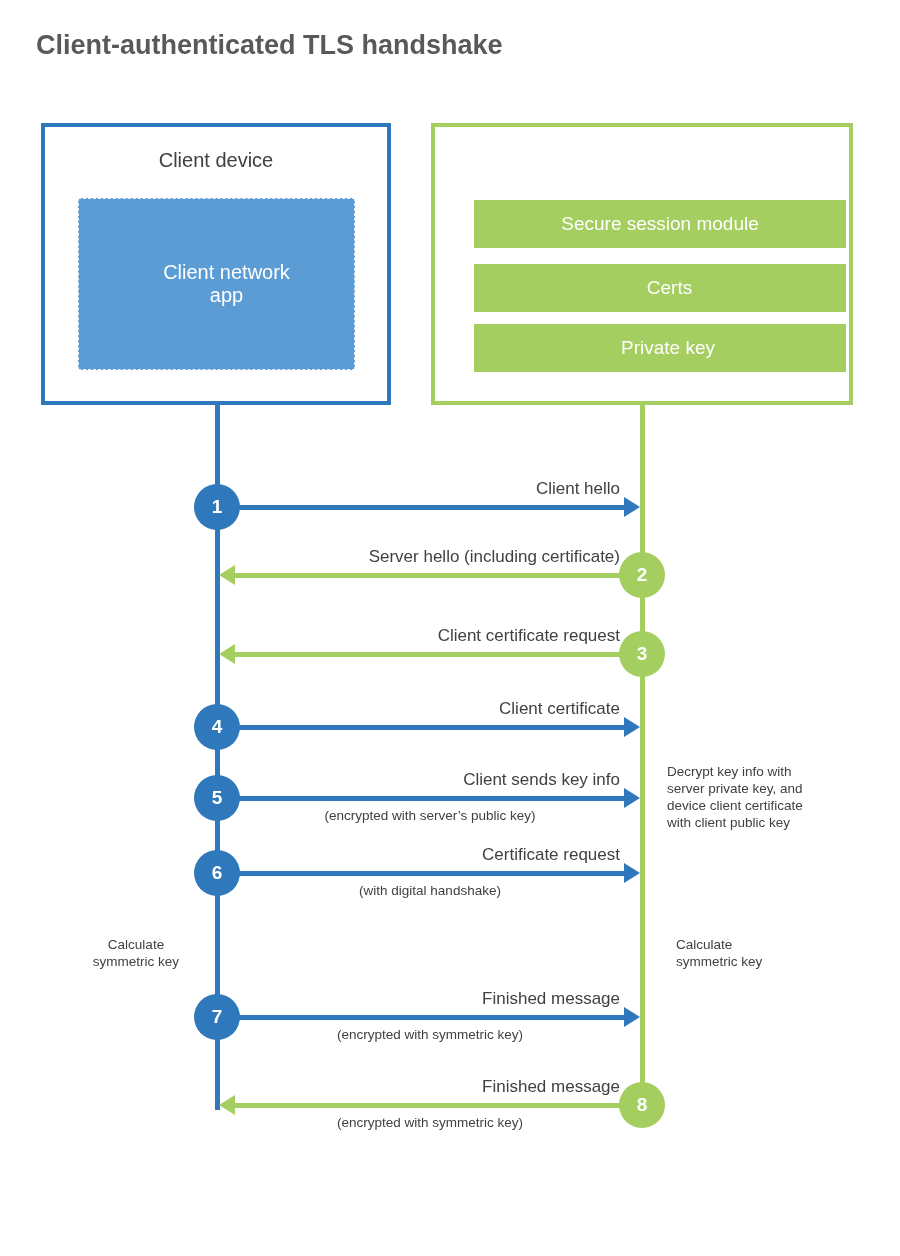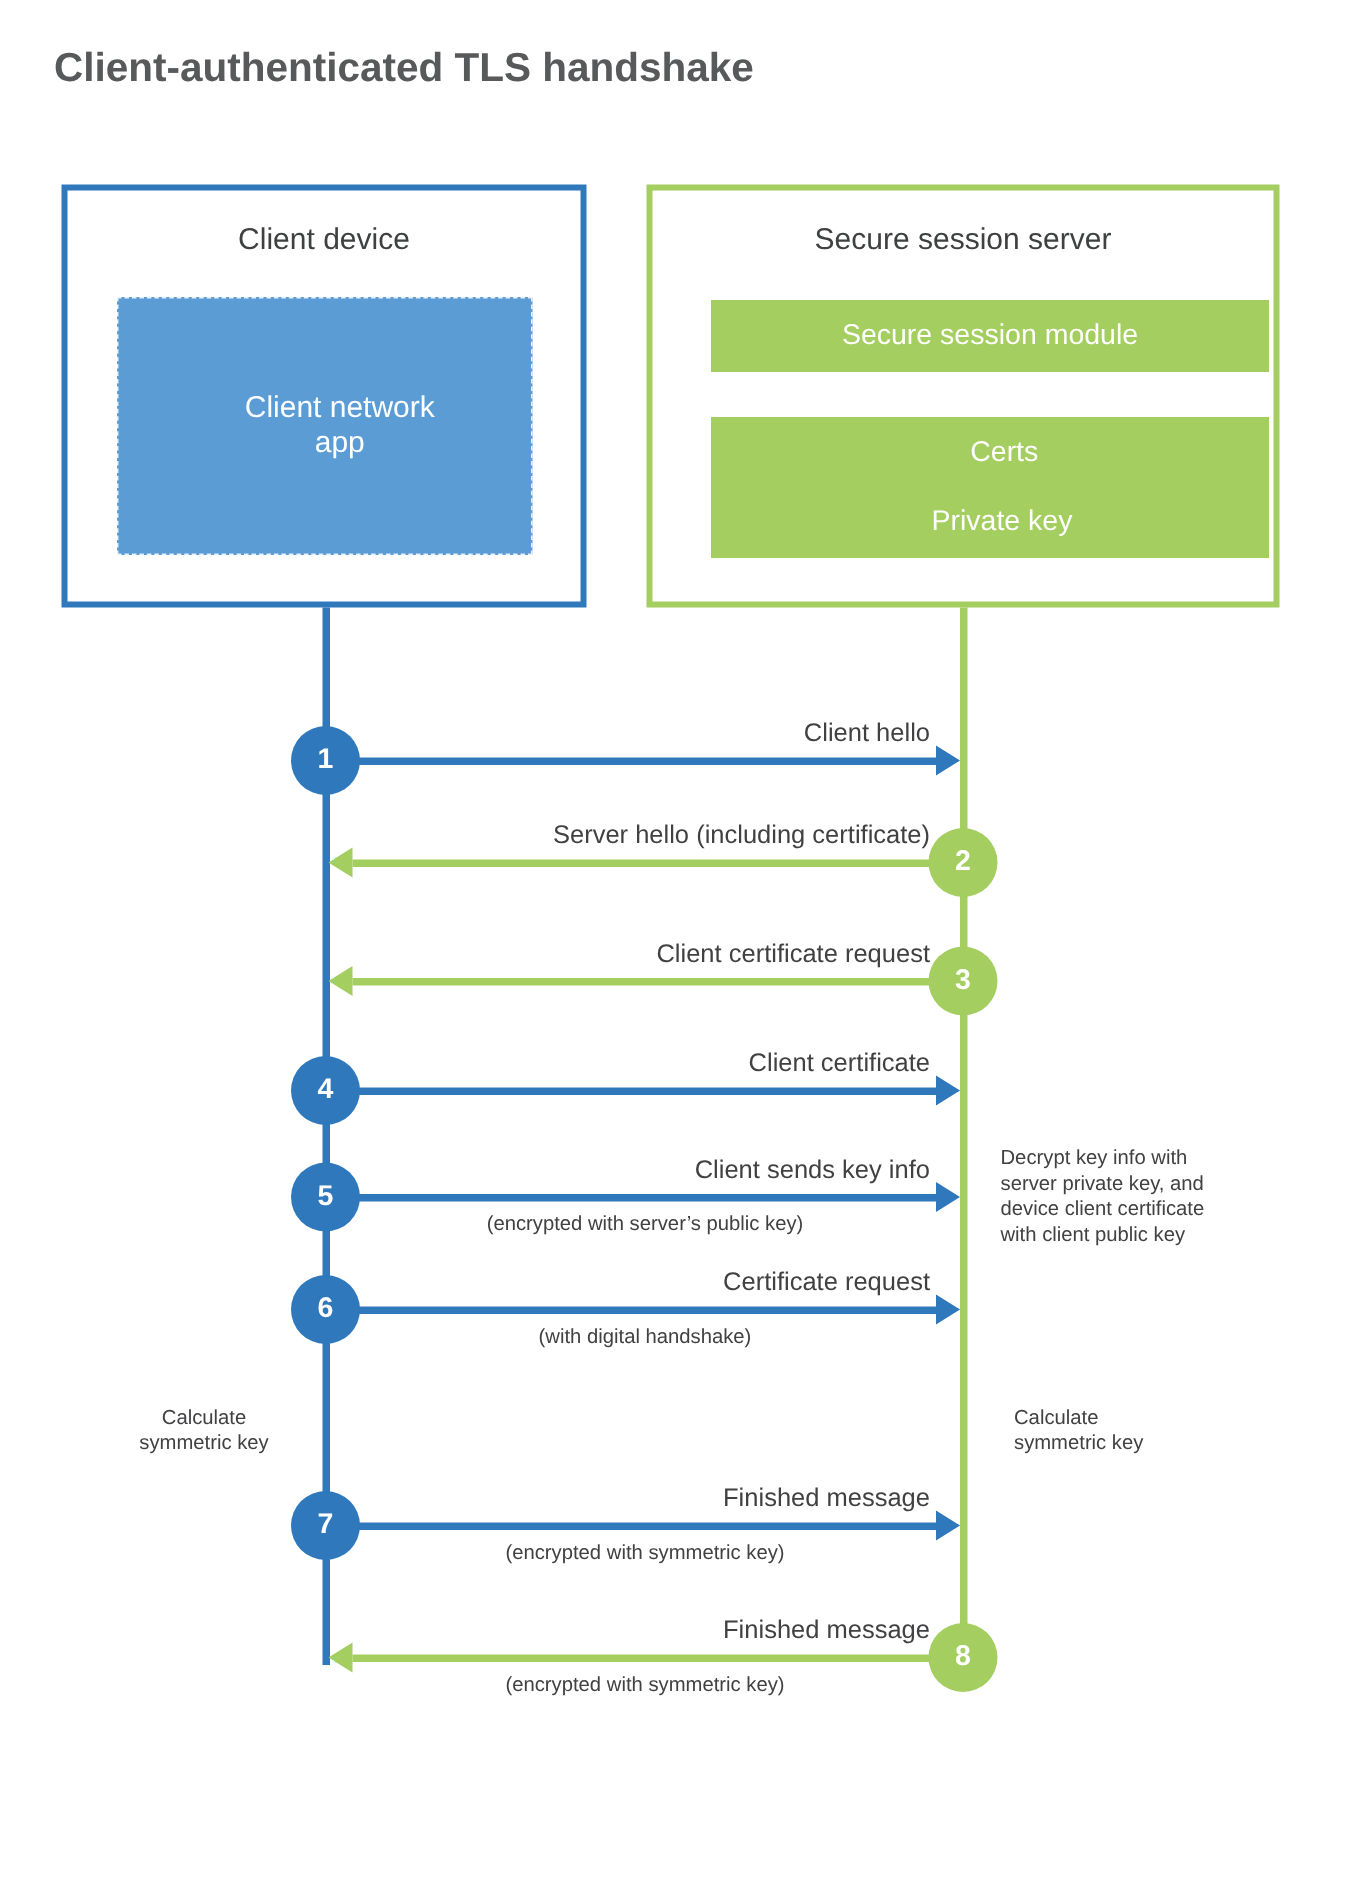--- a/index.html
+++ b/index.html
@@ -59,21 +59,21 @@
   .server-bar {
     position: absolute;
     left: 39px;
     width: 372px; height: 48px;
     background: var(--green);
     display: flex; align-items: center; justify-content: center;
     color: #ffffff;
     font-size: 19px;
   }
   .bar-0 { top: 73px; }
-  .bar-1 { top: 151px; padding-left: 19px; }
+  .bar-1 { top: 137px; padding-left: 19px; }
   .bar-2 { top: 197px; padding-left: 16px; }
   
   .lifeline { position: absolute; width: 5px; }
   .lifeline-client { left: 215px; top: 405px; height: 705px; background: var(--blue); }
   .lifeline-server { left: 640px; top: 405px; height: 678px; background: var(--green); }
   
   .step { position: absolute; left: 0; width: 900px; height: 0; }
   .s1 { top: 507px; }
   .s2 { top: 575px; }
   .s3 { top: 654px; }
@@ -128,21 +128,20 @@
 
   <h1 class="page-title">Client-authenticated TLS handshake</h1>
 
   <div class="actor-box client-box">
     <div class="actor-title">Client device</div>
     <div class="app-box">Client network
 app</div>
   </div>
 
   <div class="actor-box server-box">
-    <div class="actor-title">Secure session server</div>
     <div class="server-bar bar-0">Secure session module</div>
     <div class="server-bar bar-1">Certs</div>
     <div class="server-bar bar-2">Private key</div>
   </div>
 
   <div class="lifeline lifeline-client"></div>
   <div class="lifeline lifeline-server"></div>
 
   <div class="step s1">
     <div class="line to-server"></div>

